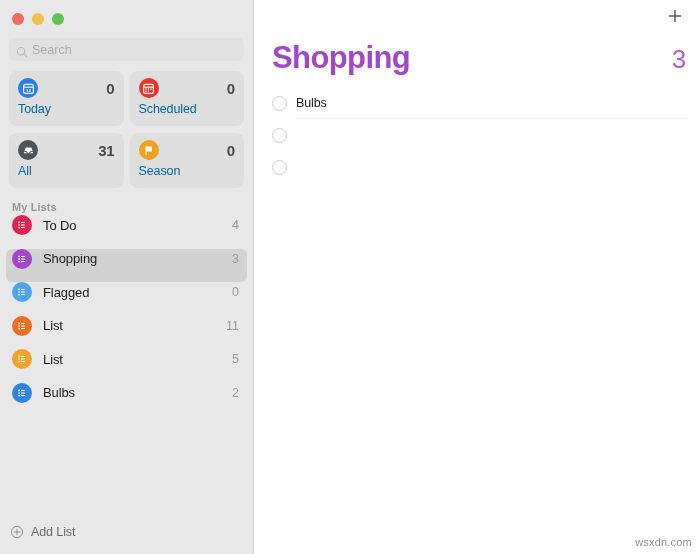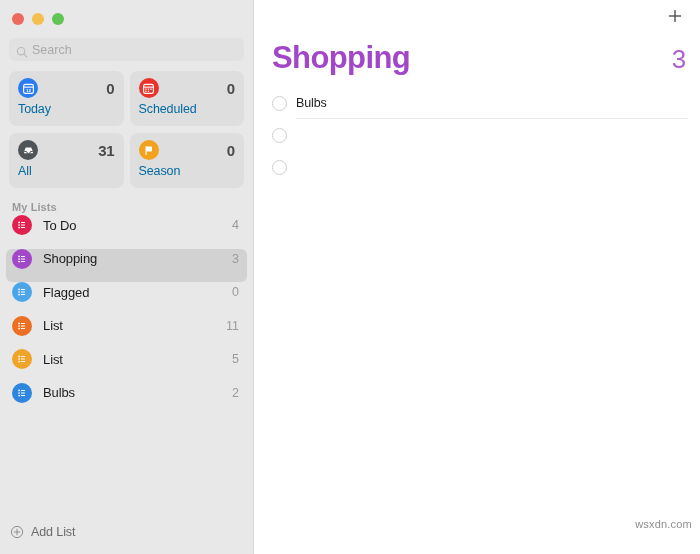--- a/index.html
+++ b/index.html
@@ -123,21 +123,21 @@
   .rem-body {
     flex:1; margin-left:9px; display:flex; align-items:center;
     justify-content:flex-start;
     border-bottom:1px solid #EBEBEB; height:32px;
     padding-right:4px;
   }
   .rem-title { font-size:12.5px; color:#1d1d1d; letter-spacing:-.1px; }
   .info-icon { width:14px; height:14px; flex:none; cursor:default; }
 
   .watermark {
-    position:absolute; right:8px; bottom:24px;
+    position:absolute; right:8px; bottom:6px;
     font-size:11px; color:#8f8f8f; letter-spacing:.2px;
     font-family:"Liberation Sans", sans-serif;
   }
 </style>
 </head>
 <body>
 
 <div class="window">
 
   <div class="sidebar">

